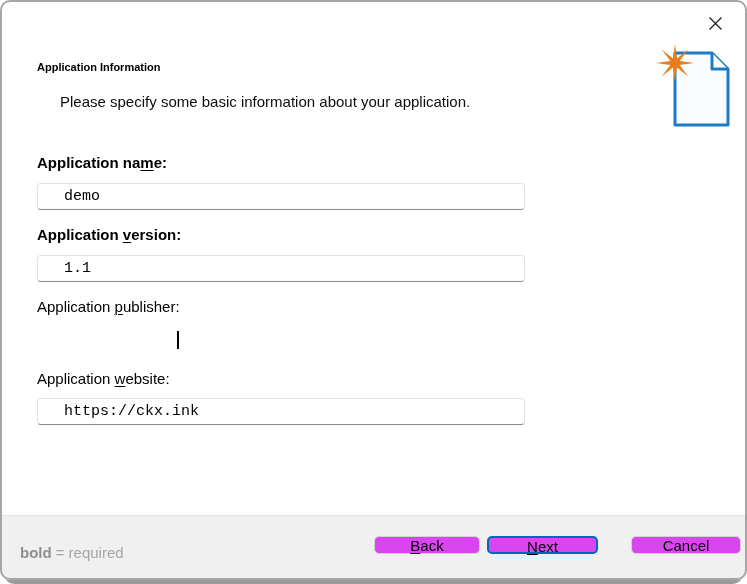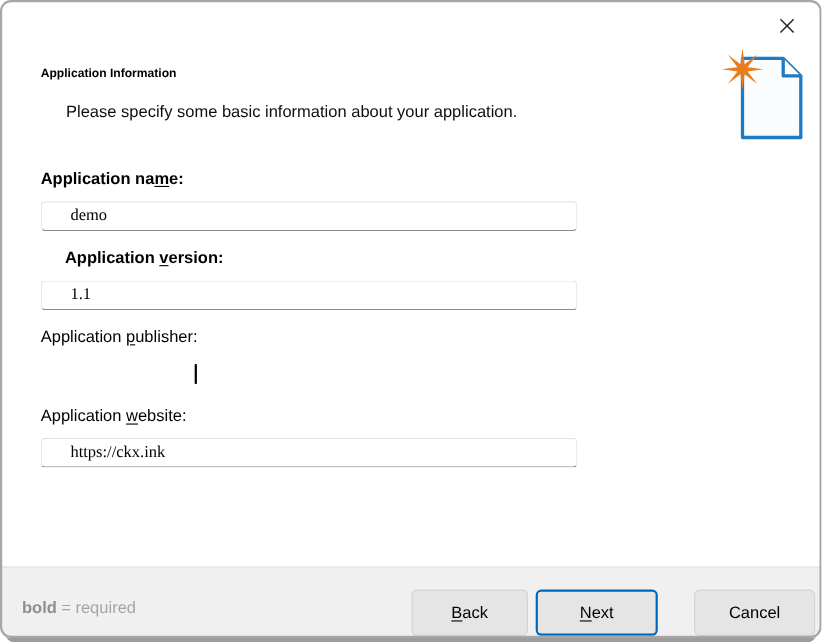--- a/index.html
+++ b/index.html
@@ -19,29 +19,29 @@
   .header-title { position:absolute; left:37px; top:61px; font-size:11px; font-weight:700; color:#000; white-space:nowrap; }
   .header-subtitle { position:absolute; left:60px; top:93px; font-size:15px; color:#0d0d0d; white-space:nowrap; }
   .header-icon { position:absolute; left:656px; top:44px; width:80px; height:88px; }
 
   
   .f-label { position:absolute; left:37px; font-size:15px; color:#000; white-space:nowrap; }
   .f-label.bold { font-weight:700; }
   .mn { text-decoration:underline; text-underline-offset:2px; text-decoration-thickness:1px; }
   .txt { position:absolute; left:37px; width:488px; height:27px; background:#ffffff;
          border:1px solid #e2e2e2; border-bottom:1px solid #8a8a8a; border-radius:4px;
-         padding:0 8px 1px 26px; font-family:Liberation Serif, serif; font-size:15px; color:#000; outline:none; }
+         padding:0 8px 1px 26px; font-family:Liberation Mono, monospace; font-size:15px; color:#000; outline:none; }
   .txt.focused { height:29px; border:1px solid #ececec; border-bottom:3px solid #0f67c0; border-radius:4px 4px 3px 3px; }
   .caret { position:absolute; left:177px; top:331px; width:1.5px; height:18px; background:#000; }
 
   
   .footer { position:absolute; left:0; right:0; top:515px; bottom:0; background:#f0f0f0; border-top:1px solid #e2e2e2; }
   .hint { position:absolute; left:20px; top:544px; font-size:15px; color:#a5a5a5; z-index:5; }
   .hint b { font-weight:700; color:#8f8f8f; margin-right:4px; }
-  .btn { position:absolute; top:536px; height:42px; background:#e5e5e5; border:1px solid #d2d2d2; border-radius:5px;
+  .btn { position:absolute; top:536px; height:18px; background:#d946ef; border:1px solid #d2d2d2; border-radius:5px;
          font-family:"Liberation Sans",sans-serif; font-size:15px; color:#000; cursor:pointer; z-index:5; }
   .btn-back { left:374px; width:106px; }
   .btn-next { left:487px; width:111px; border:2px solid #0067c0; }
   .btn-cancel { left:631px; width:110px; }
 </style>
 </head>
 <body>
 
 <div class="stage">
   <div class="shadow-strip"></div>
@@ -63,21 +63,21 @@
       <svg width="80" height="88" viewBox="0 0 80 88">
         <path d="M19 9 L56 9 L72 25 L72 81 L19 81 Z" fill="#fbfcfd" stroke="#1e7ac4" stroke-width="3" stroke-linejoin="round"></path>
         <path d="M56 9 L56 25 L72 25" fill="#ffffff" stroke="#1e7ac4" stroke-width="3" stroke-linejoin="round"></path>
         <polygon fill="#ea7c1c" points="38,19 23.6,20.9 32.4,32.4 20.9,23.6 19,38 17.1,23.6 5.6,32.4 14.4,20.9 0,19 14.4,17.1 5.6,5.6 17.1,14.4 19,0 20.9,14.4 32.4,5.6 23.6,17.1"></polygon>
       </svg>
     </div>
 
     <label class="f-label bold" style="top:154px;"><span>Application na</span><span class="mn">m</span><span>e:</span></label>
     <input class="txt" style="top: 183px;" type="text" value="demo">
 
-    <label class="f-label bold" style="top:226px;margin-left:22px;"><span>Application </span><span class="mn">v</span><span>ersion:</span></label>
+    <label class="f-label bold" style="top:226px;"><span>Application </span><span class="mn">v</span><span>ersion:</span></label>
     <input class="txt" style="top: 255px;" type="text" value="1.1">
 
     <label class="f-label" style="top:298px;"><span>Application </span><span class="mn">p</span><span>ublisher:</span></label>
     <div class="caret"></div>
 
     <label class="f-label" style="top:370px;text-align:right;"><span>Application </span><span class="mn">w</span><span>ebsite:</span></label>
     <input class="txt" style="top: 398px;" type="text" value="https://ckx.ink">
 
     <div class="footer"></div>
     <div class="hint"><b>bold</b><span>= required</span></div>

